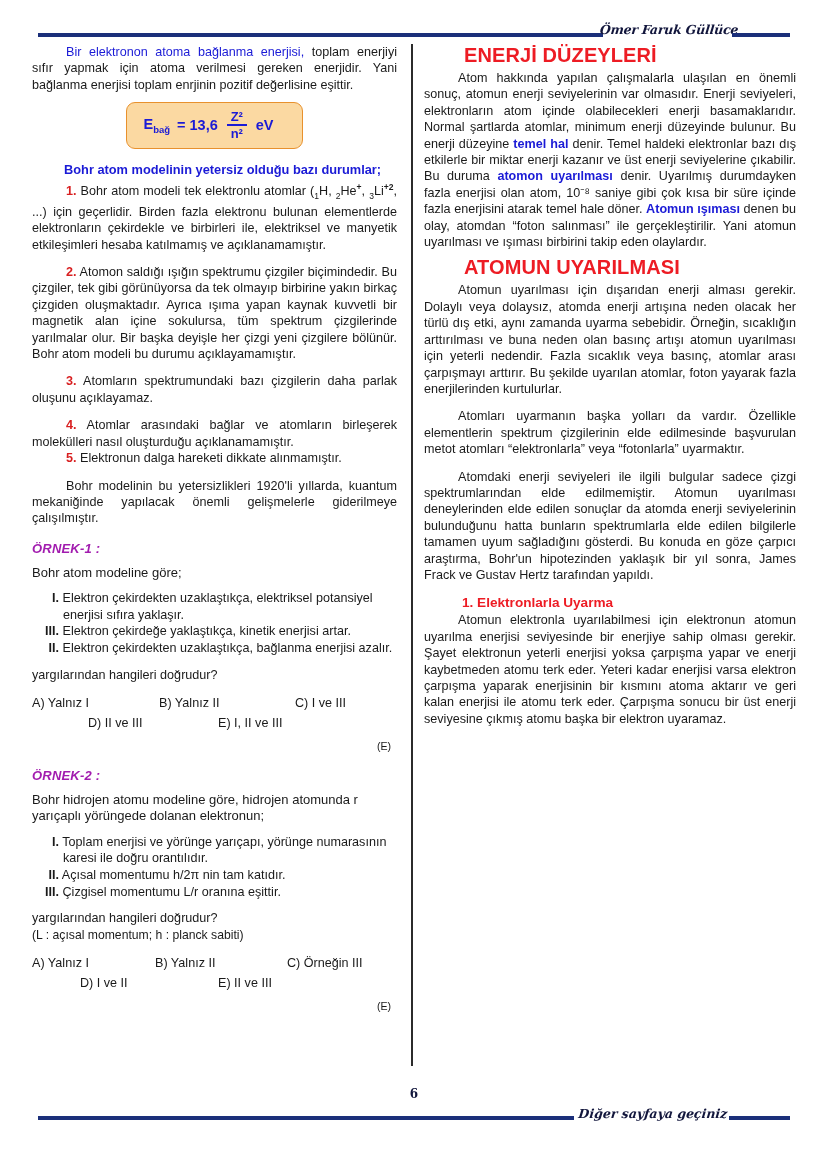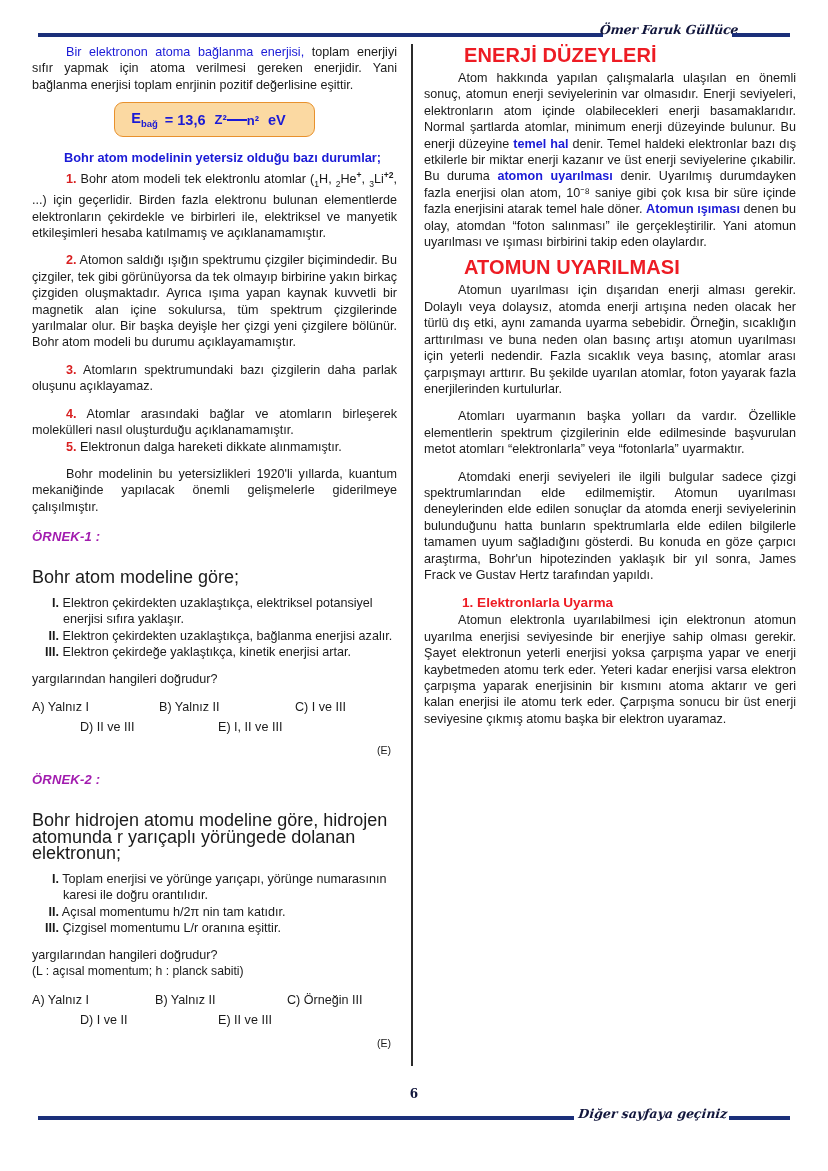--- a/index.html
+++ b/index.html
@@ -121,40 +121,40 @@
     gap: 7px;
     color: #1a1ad6;
     font-weight: bold;
     font-size: 14.5px;
     min-width: 152px;
     justify-content: center;
   }
   .formula-box .sub { font-size: 9.5px; vertical-align: sub; }
   .frac {
     display: inline-flex;
-    flex-direction: row;
+    flex-direction: column;
     align-items: center;
     line-height: 1.02;
     margin: 0 2px;
   }
   .frac .num { font-size: 13px; padding-bottom: 1px; }
   .frac .den { font-size: 13px; padding-top: 1px; }
   .frac .bar {
     width: 100%;
     min-width: 20px;
     height: 2px;
     background: #1a1ad6;
   }
 
   
   .ex-block { margin-top: 14px; }
   .ex-lead {
-    font-size: 18px;
+    font-size: 13px;
     line-height: 16.4px;
-    margin-top: 25px;
+    margin-top: 9px;
   }
   ul.roman {
     list-style: none;
     margin: 9px 0 0 0;
     padding: 0 0 0 8px;
   }
   ul.roman li {
     font-size: 12.6px;
     line-height: 16.6px;
     padding-left: 23px;
@@ -256,32 +256,32 @@
 
     <p class="indent"><span class="red-n">5.</span><span> Elektronun dalga hareketi dikkate alınmamıştır.</span></p>
 
     <p class="indent gap">Bohr modelinin bu yetersizlikleri  1920'li yıllarda, kuantum mekaniğinde yapılacak önemli gelişmelerle giderilmeye çalışılmıştır.</p>
 
     <div class="ex-block">
       <div class="h-orange">ÖRNEK-1 :</div>
       <div class="ex-lead">Bohr atom modeline göre;</div>
       <ul class="roman">
         <li><span class="rn">I.</span> <span>Elektron çekirdekten uzaklaştıkça, elektriksel potansiyel enerjisi sıfıra yaklaşır.</span></li>
+        <li><span class="rn">III.</span> <span>Elektron çekirdeğe yaklaştıkça, kinetik enerjisi artar.</span></li>
         <li><span class="rn">II.</span> <span>Elektron çekirdekten uzaklaştıkça, bağlanma enerjisi azalır.</span></li>
-        <li><span class="rn">III.</span> <span>Elektron çekirdeğe yaklaştıkça, kinetik enerjisi artar.</span></li>
       </ul>
       <div class="q-line">yargılarından hangileri doğrudur?</div>
       <div class="choices">
         <div class="choice-row">
           <span class="choice" style="left:0px">A) Yalnız I</span>
           <span class="choice" style="left:127px">B) Yalnız II</span>
           <span class="choice" style="left:263px">C) I ve III</span>
         </div>
         <div class="choice-row">
-          <span class="choice" style="left:48px">D) II ve III</span>
+          <span class="choice" style="left:56px">D) II ve III</span>
           <span class="choice" style="left:186px">E) I, II ve III</span>
         </div>
         <div class="answer">(E)</div>
       </div>
     </div>
 
     <div class="ex-block" style="margin-top:16px">
       <div class="h-orange">ÖRNEK-2 :</div>
       <div class="ex-lead">Bohr hidrojen atomu modeline göre, hidrojen atomunda r yarıçaplı yörüngede dolanan elektronun;</div>
       <ul class="roman">

